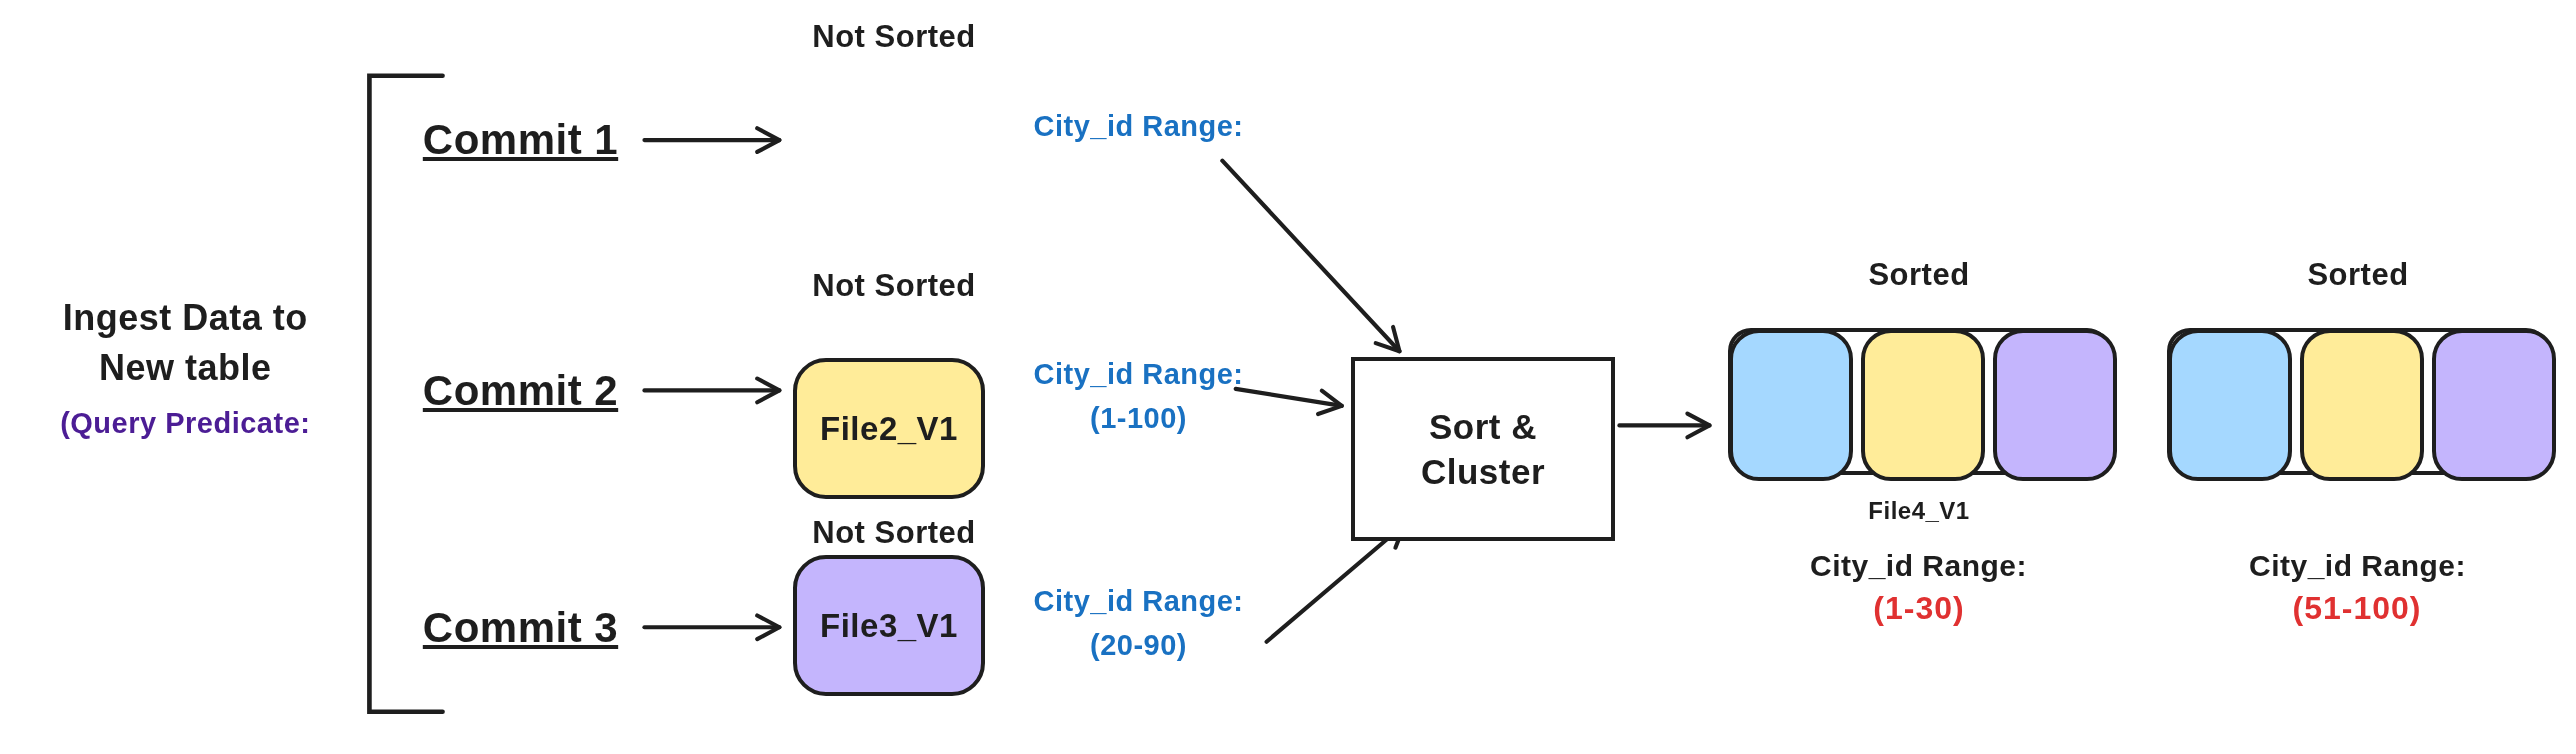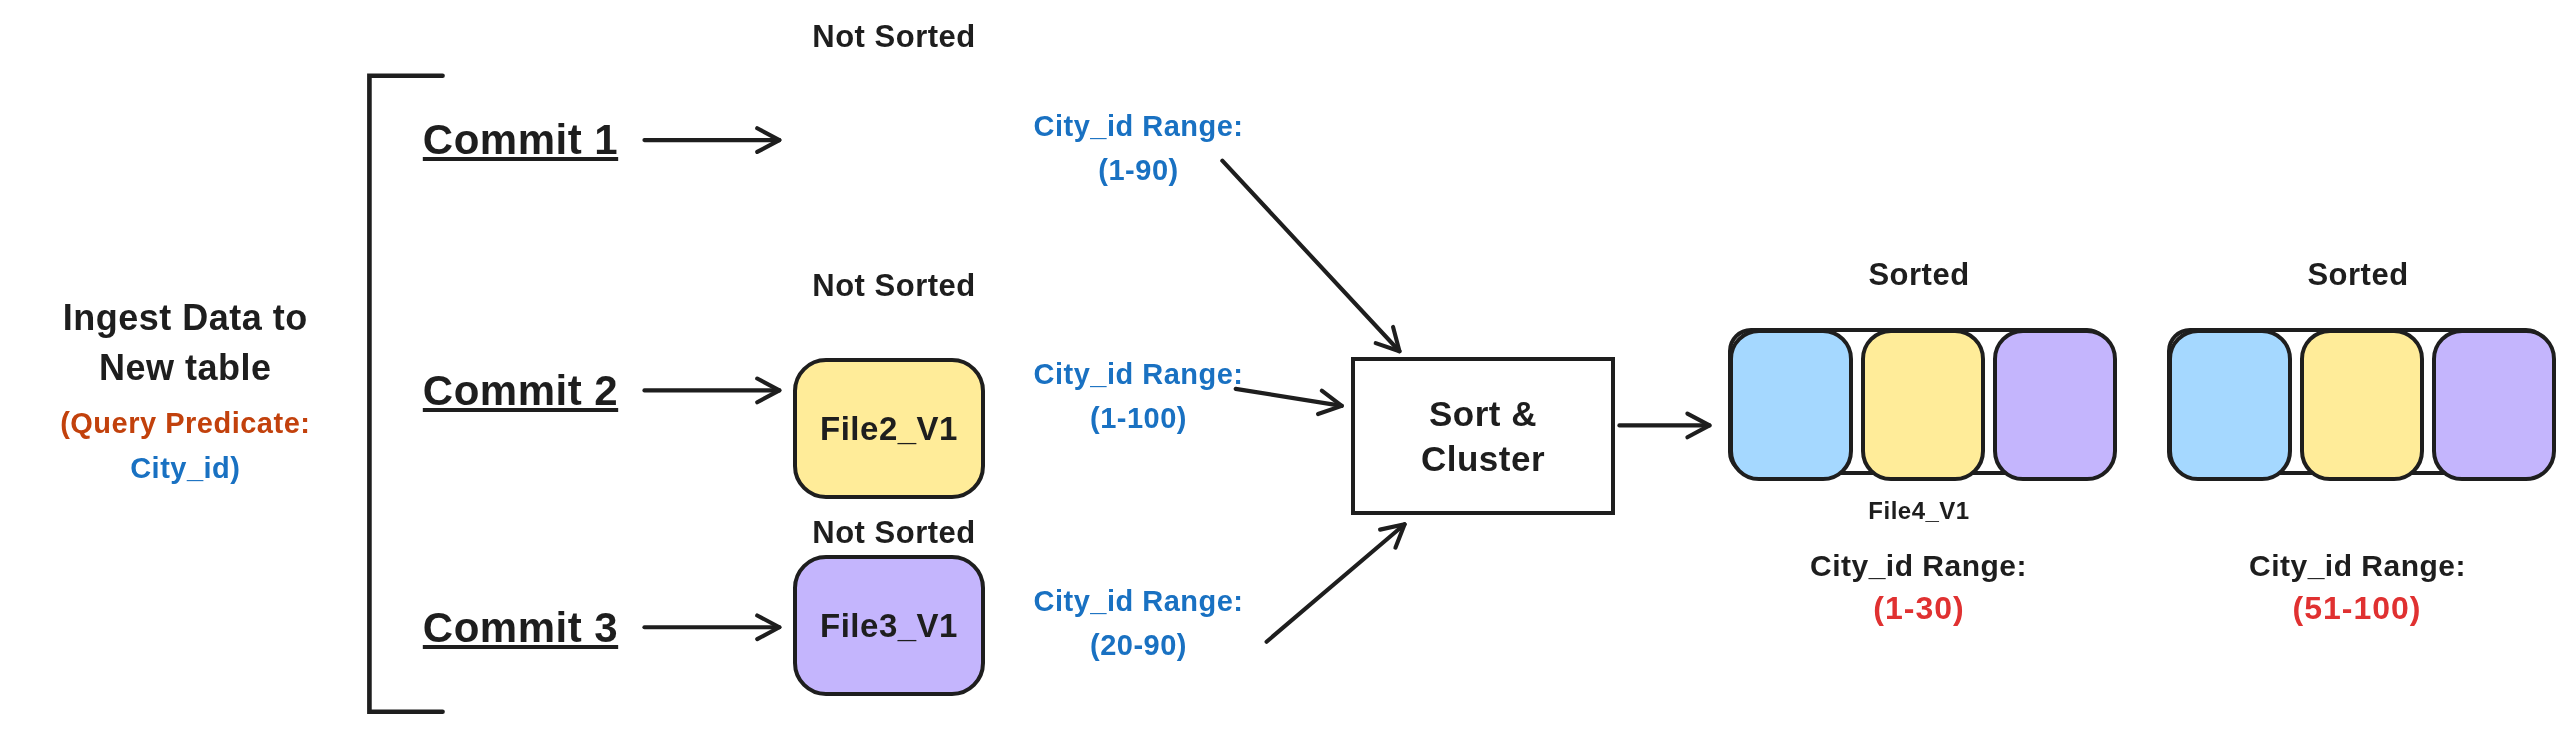--- a/index.html
+++ b/index.html
@@ -26,21 +26,21 @@
     border:4.6px solid #1e1e1e;border-radius:33px;
     display:flex;align-items:center;justify-content:center;
   }
   .file-box .file-name{font-size:33px;}
   .fill-blue{background:#a5d8ff;}
   .fill-yellow{background:#ffec99;}
   .fill-green{background:#c4b5fd;}
   .range-block{font-size:29px;line-height:44px;color:#1971c2;font-weight:600;letter-spacing:0.5px;}
   
   .sort-box{
-    left:1351px;top:357px;width:264px;height:158px;
+    left:1351px;top:357px;width:264px;height:184px;
     border:4.6px solid #1e1e1e;background:#ffffff;
     display:flex;flex-direction:column;align-items:center;justify-content:center;
   }
   .sort-box div{font-size:35px;line-height:45px;}
   
   .sorted-label{font-size:31px;}
   .out-box{
     width:382px;height:147px;
     border:4.6px solid #1e1e1e;border-radius:23px;
     background:#ffffff;
@@ -71,29 +71,27 @@
     <line x1="1250" y1="1218" x2="1512" y2="1218" stroke="#1e1e1e" stroke-width="8" stroke-linecap="round" marker-end="url(#arrowhead)"></line>
     <line x1="2372" y1="312" x2="2716" y2="682" stroke="#1e1e1e" stroke-width="8" stroke-linecap="round" marker-end="url(#arrowhead)"></line>
     <line x1="2398" y1="755" x2="2604" y2="788" stroke="#1e1e1e" stroke-width="8" stroke-linecap="round" marker-end="url(#arrowhead)"></line>
     <line x1="2458" y1="1246" x2="2726" y2="1018" stroke="#1e1e1e" stroke-width="8" stroke-linecap="round" marker-end="url(#arrowhead)"></line>
     <line x1="3143" y1="826" x2="3318" y2="826" stroke="#1e1e1e" stroke-width="8" stroke-linecap="round" marker-end="url(#arrowhead)"></line>
   </svg>
 
   <div class="abs center" style="left:10.3px;top:293px;width:350px;">
     <div class="hand note-black">Ingest Data to</div>
     <div class="hand note-black">New table</div>
-    <div class="note-blue hand" style="color:#c2410c;margin-top:8.2px;">(Query Predicate:</div>
-    <div class="note-blue hand" style="color:#1971c2;">City_id)</div>
+    <div class="note-blue hand" style="color:#4c1d95;margin-top:8.2px;">(Query Predicate:</div>
   </div>
 
   <div class="abs center hand commit-label" style="left:402px;top:115px;width:237px;">Commit 1</div>
   <div class="abs center hand not-sorted" style="left:778px;top:15.5px;width:232px;">Not Sorted</div>
   <div class="abs center range-block" style="left:1002px;top:104px;width:273px;">
     <div>City_id Range:</div>
-    <div>(1-90)</div>
   </div>
 
   <div class="abs center hand commit-label" style="left:402px;top:366px;width:237px;">Commit 2</div>
   <div class="abs center hand not-sorted" style="left:778px;top:265px;width:232px;">Not Sorted</div>
   <div class="abs file-box fill-yellow" style="left:793px;top:320px;margin-top:38px;">
     <div class="hand file-name">File2_V1</div>
   </div>
   <div class="abs center range-block" style="left:1002px;top:352px;width:273px;">
     <div>City_id Range:</div>
     <div>(1-100)</div>

